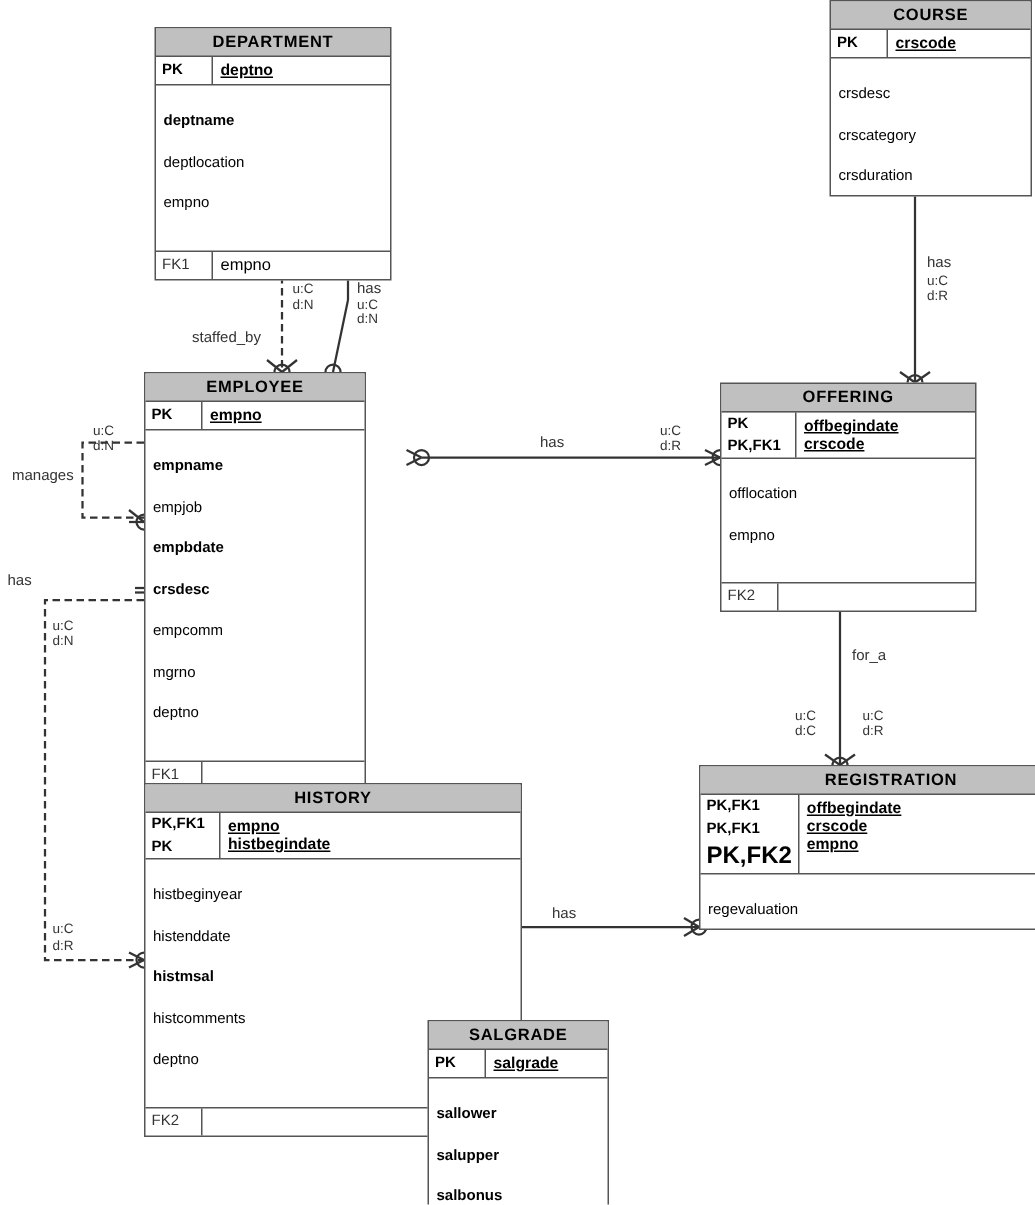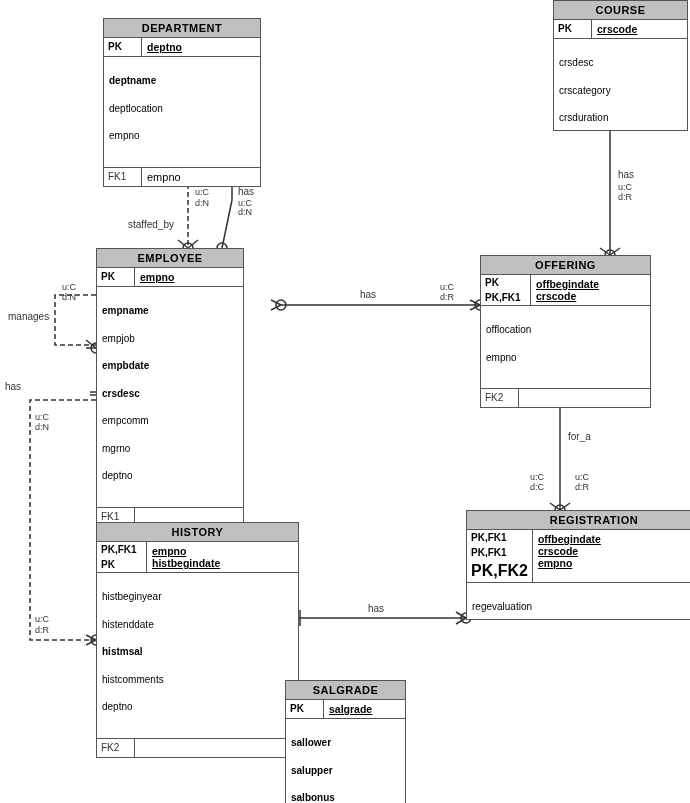--- a/index.html
+++ b/index.html
@@ -261,21 +261,21 @@
     <div class="entity-body">
       <span class="attr-name">offlocation</span>
       <span class="attr-name">empno</span>
     </div>
     <div class="attr-fk-row">
       <div class="entity-label-col">FK2</div>
       <div class="entity-attr-col">&nbsp;</div>
     </div>
   </div>
 
-  <div class="entity" style="left:96px; top:522px; width:203px;">
+  <div class="entity" style="left:96px; top:522px; width:252px;">
     <div class="entity-header">HISTORY</div>
     <div class="entity-pk-row">
       <div style="display:flex; flex-direction:column; border-right:1.5px solid #555; min-width:50px;">
         <div style="padding:2px 4px; font-size:10px; font-weight:bold;">PK,FK1</div>
         <div style="padding:2px 4px; font-size:10px; font-weight:bold;">PK</div>
       </div>
       <div style="padding:3px 5px; flex:1;">
         <div style="text-decoration:underline; font-weight:bold; font-size:10.5px;">empno</div>
         <div style="text-decoration:underline; font-weight:bold; font-size:10.5px;">histbegindate</div>
       </div>

